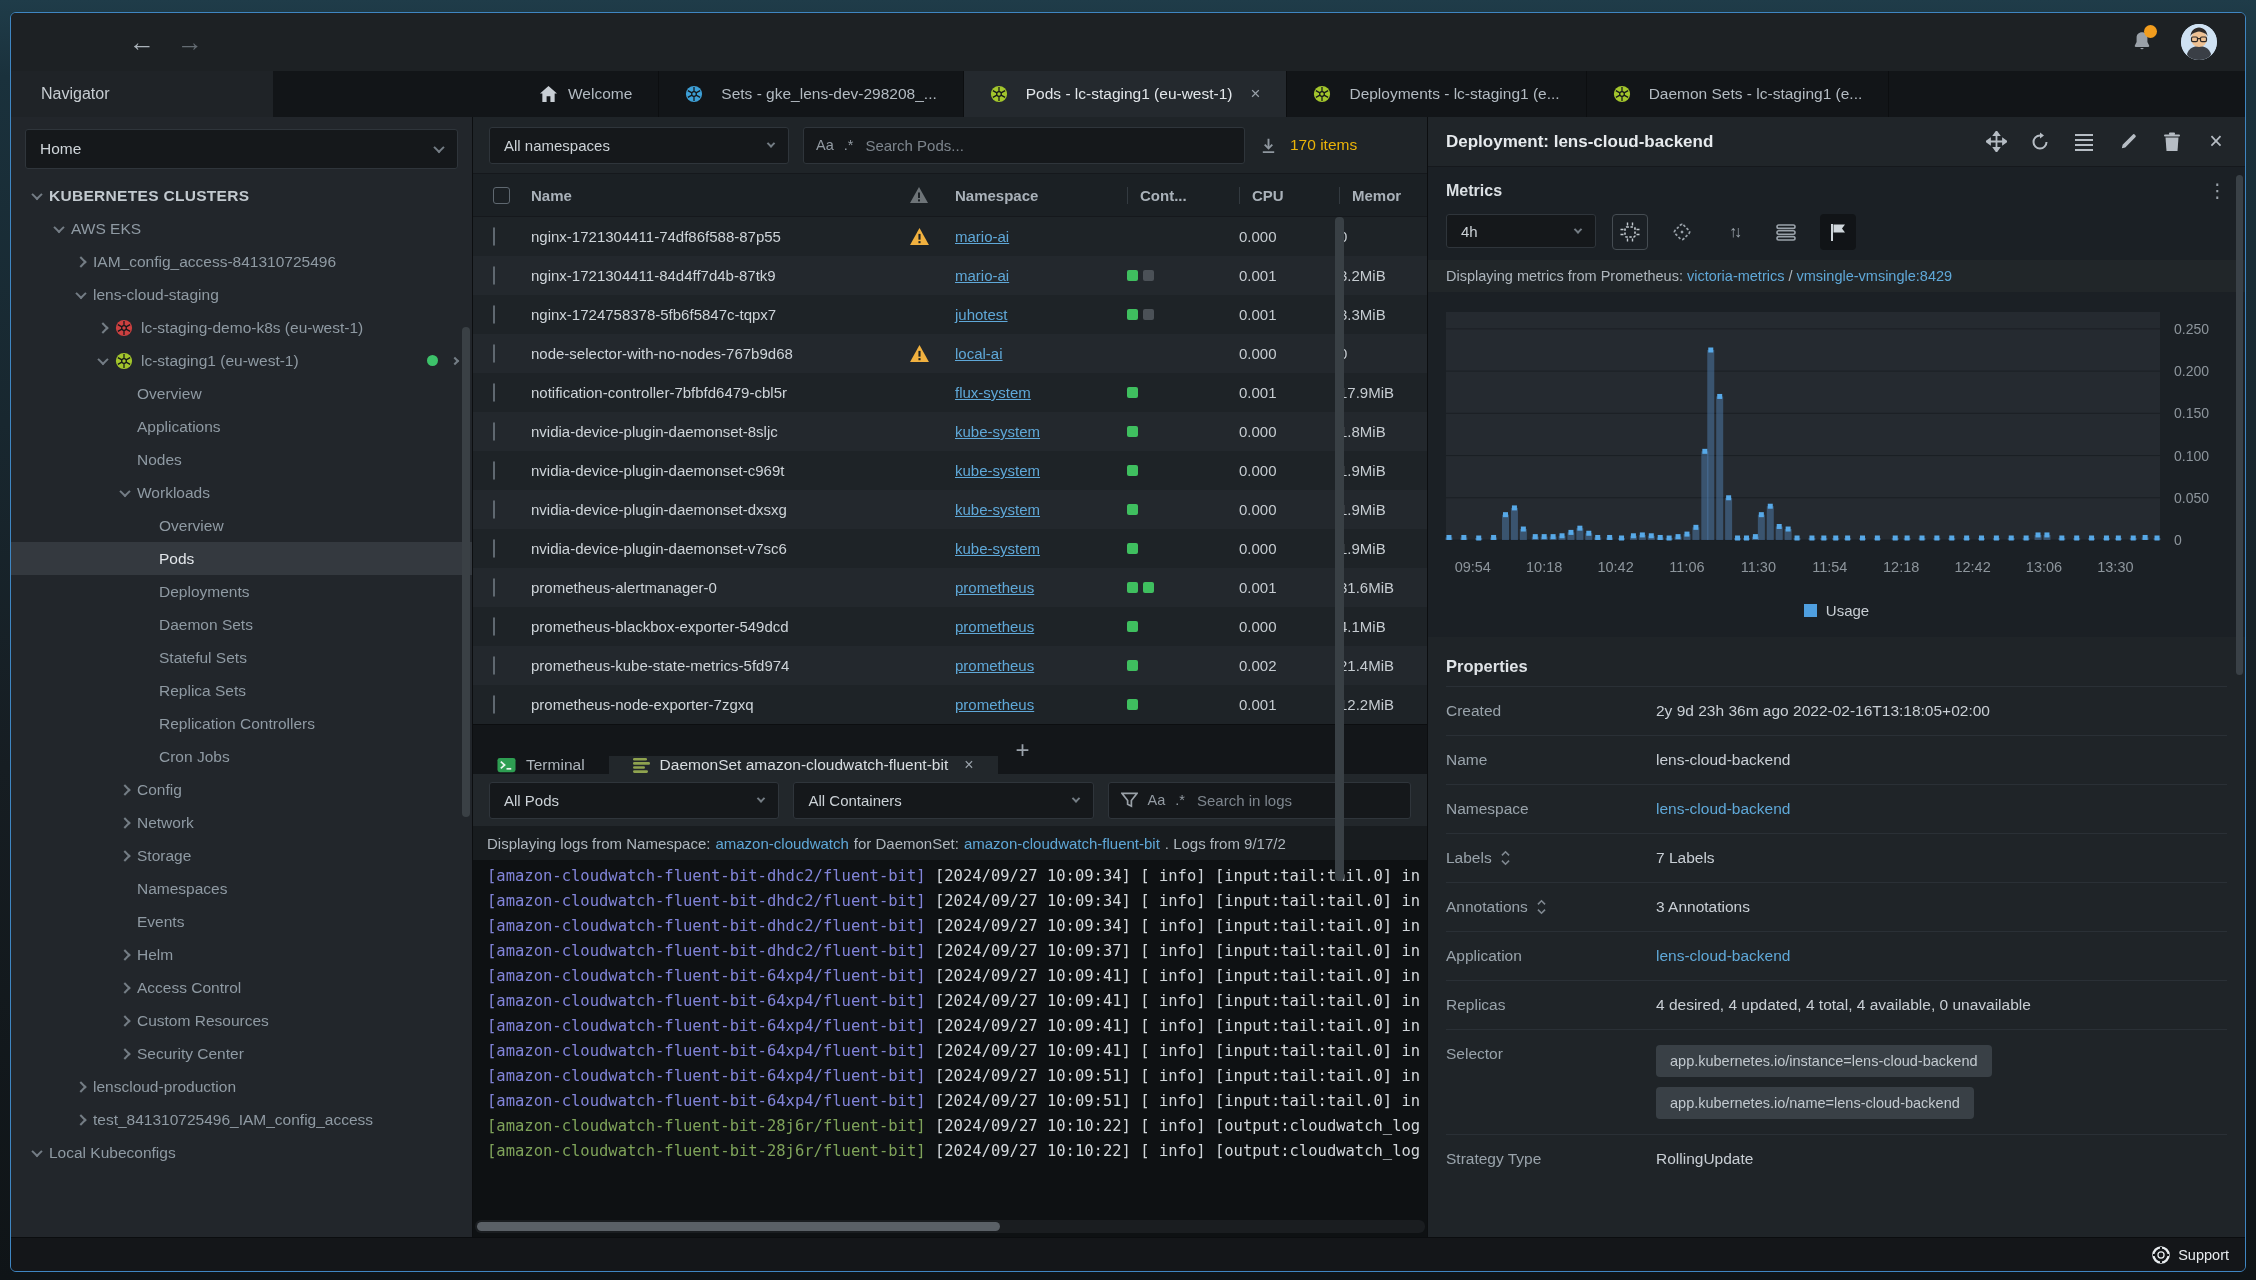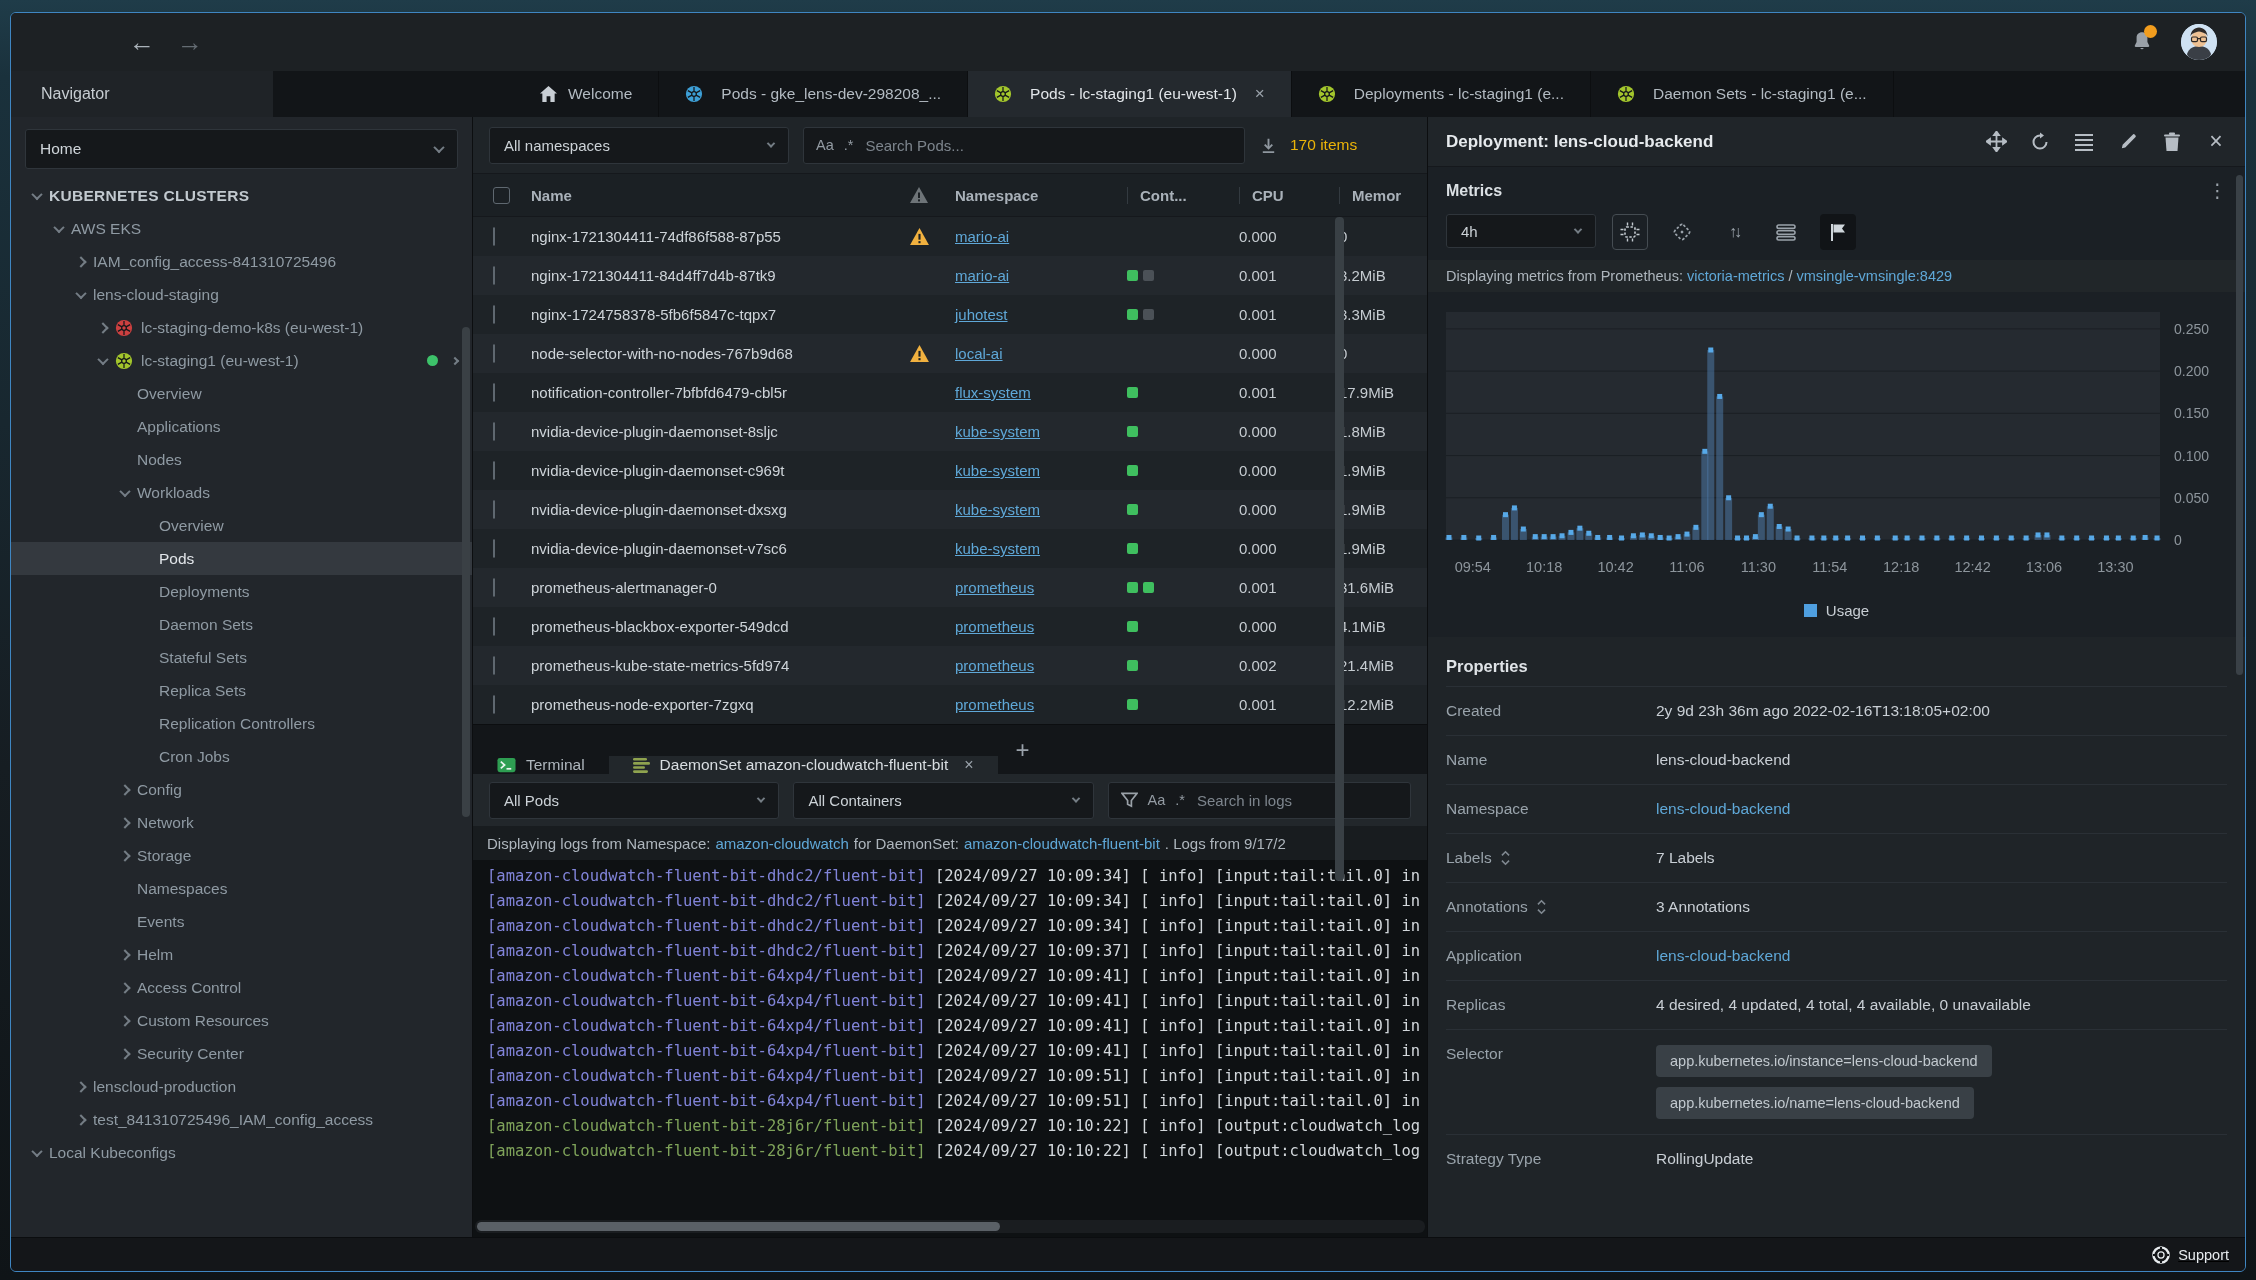--- a/index.html
+++ b/index.html
@@ -120,21 +120,21 @@
   .props{flex:1;padding:14px 18px 0 18px;overflow:hidden;}
   .props h3{margin:6px 0 10px 0;font-size:16.5px;color:#dfe3e7;}
   .prop-row{display:flex;padding:15px 0;border-top:1px solid #2a3036;font-size:15.5px;align-items:flex-start;}
   .prop-label{width:210px;flex:none;color:#99a3ab;display:flex;align-items:center;gap:8px;}
   .prop-value{color:#c9cfd5;}
   .prop-value.link{color:#5fa8d8;cursor:pointer;}
   .badges{display:flex;flex-direction:column;gap:10px;}
   .badge{background:#394046;border-radius:4px;padding:8px 14px;font-size:14.5px;color:#c2c9cf;align-self:flex-start;}
   .detail-scroll{position:absolute;right:2px;top:58px;width:7px;height:500px;background:#3a4147;border-radius:4px;}
   
-  .statusbar{height:34px;flex:none;background:#141619;display:flex;align-items:center;border-top:1px solid #0b0d0f;text-decoration:underline;}
+  .statusbar{height:34px;flex:none;background:#141619;display:flex;align-items:center;border-top:1px solid #0b0d0f;}
   .support{margin-left:auto;margin-right:16px;display:flex;align-items:center;gap:8px;font-size:14.5px;color:#e8ecef;cursor:pointer;}
   svg{display:block;}
 </style>
 </head>
 <body>
 
 <div class="window">
 
   <div class="topbar">
     <div class="nav-arrows">
@@ -178,21 +178,21 @@
     <circle cx="10" cy="10" r="2.6" fill="none" stroke="#14171a" stroke-width="1.4"></circle>
     <g stroke="#14171a" stroke-width="1.4">
       <line x1="10" y1="7.4" x2="10" y2="2.2"></line>
               <line x1="10" y1="12.6" x2="10" y2="17.8"></line>
       <line x1="7.7" y1="8.7" x2="3.2" y2="6.2"></line>
               <line x1="12.3" y1="8.7" x2="16.8" y2="6.2"></line>
       <line x1="7.7" y1="11.3" x2="3.2" y2="13.8"></line>
               <line x1="12.3" y1="11.3" x2="16.8" y2="13.8"></line>
     </g>
           </svg>
-          <span>Pods - gke_lens-dev-298208_...</span>
+          <span>Sets - gke_lens-dev-298208_...</span>
         </div>
         <div class="tab active">
           <svg class="k8s" width="17" height="17" viewBox="0 0 20 20">
     <circle cx="10" cy="10" r="9" fill="#a3c62c"></circle>
     <circle cx="10" cy="10" r="2.6" fill="none" stroke="#14171a" stroke-width="1.4"></circle>
     <g stroke="#14171a" stroke-width="1.4">
       <line x1="10" y1="7.4" x2="10" y2="2.2"></line>
               <line x1="10" y1="12.6" x2="10" y2="17.8"></line>
       <line x1="7.7" y1="8.7" x2="3.2" y2="6.2"></line>
               <line x1="12.3" y1="8.7" x2="16.8" y2="6.2"></line>

